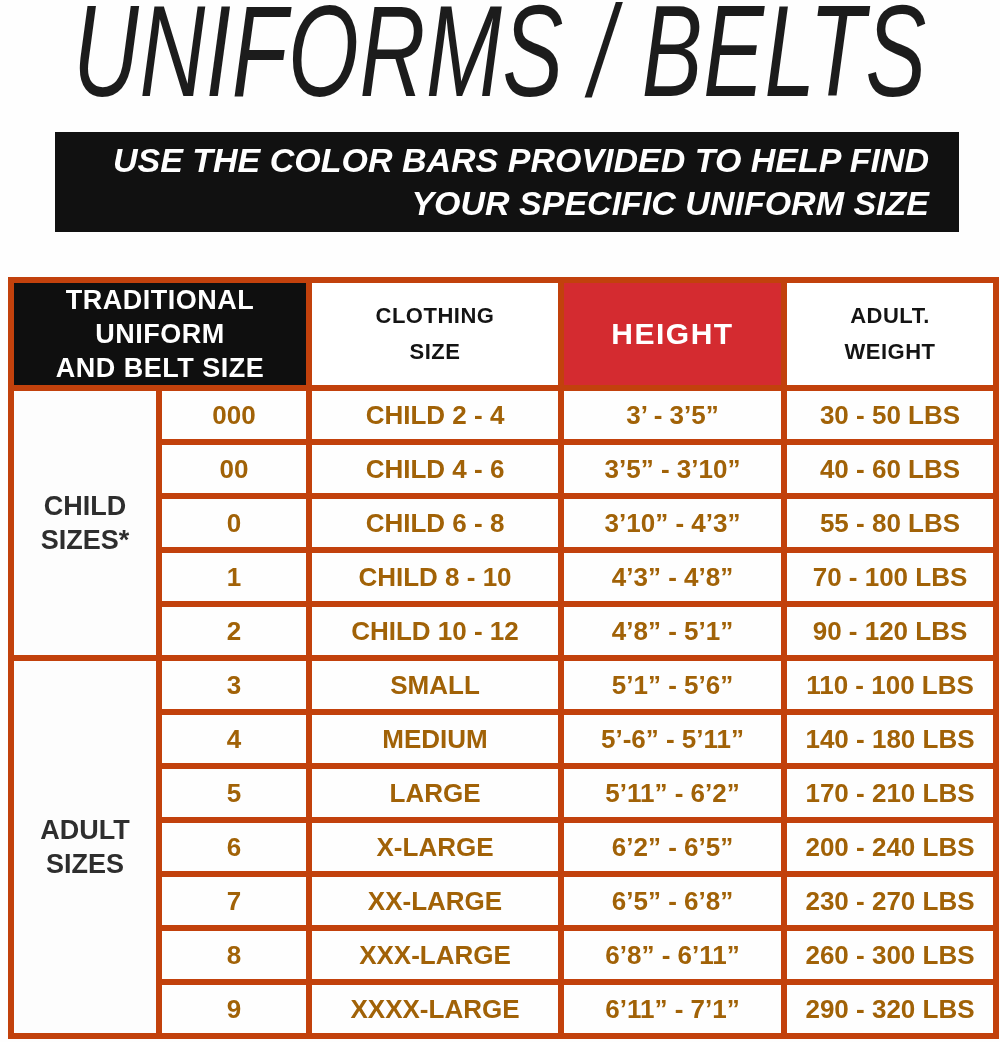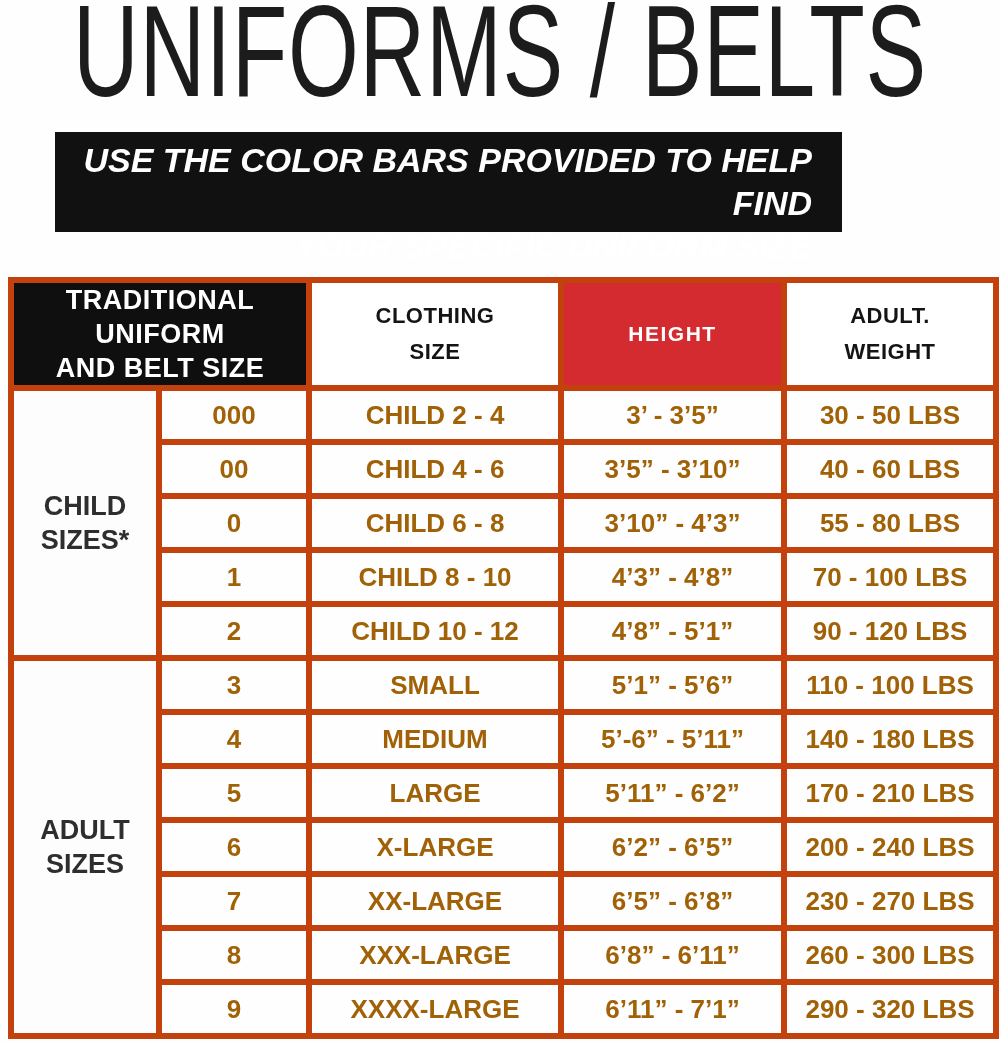--- a/index.html
+++ b/index.html
@@ -8,33 +8,34 @@
     background: #ffffff;
     font-family: "Liberation Sans", sans-serif;
   }
   .page { position: relative; width: 1000px; height: 1042px; background: #fefefe; overflow: hidden; }
 
   
   .title-wrap {
     position: absolute; top: 0; left: 0; width: 1000px; height: 126px;
     display: flex; justify-content: center; align-items: flex-start;
     pointer-events: none;
+    font-style: italic;
   }
   .title-inner {
     flex: 0 0 auto;
     font-size: 130px; line-height: 1; font-weight: 400;
     color: #1c1c1c; white-space: nowrap; letter-spacing: 1px;
     transform: scaleX(0.70); transform-origin: 50% 0;
     margin-top: -14px;
   }
 
   
   .banner {
     position: absolute; top: 132px; left: 55px;
-    width: 787px; height: 100px; box-sizing: border-box;
+    width: 904px; height: 100px; box-sizing: border-box;
     background: #111111; color: #ffffff;
     font-style: italic; font-weight: 700;
     font-size: 34px; line-height: 43px;
     text-align: right; padding: 7px 30px 0 0;
   }
 
   
   table.size-table {
     position: absolute; top: 277px; left: 8px;
     width: 985px;
@@ -50,21 +51,21 @@
   .th-black {
     background: #0f0f0f; color: #ffffff;
     font-size: 27px; line-height: 34px; font-weight: 700; letter-spacing: 0.5px;
   }
   .th-plain {
     background: #ffffff; color: #141414;
     font-size: 22px; line-height: 36px; font-weight: 700; letter-spacing: 0.5px;
   }
   .th-red {
     background: #d42b30; color: #ffffff;
-    font-size: 21px; font-weight: 700; letter-spacing: 1.5px;
+    font-size: 30px; font-weight: 700; letter-spacing: 1.5px;
   }
   .size-table td {
     background: #fefefe; color: #a16207;
     font-size: 26px; font-weight: 700;
   }
   td.group-cell {
     font-size: 27px; line-height: 34px; color: #2e2e2e; font-weight: 700;
     background: #fdfdfd;
     margin-top: 11px;
   }

